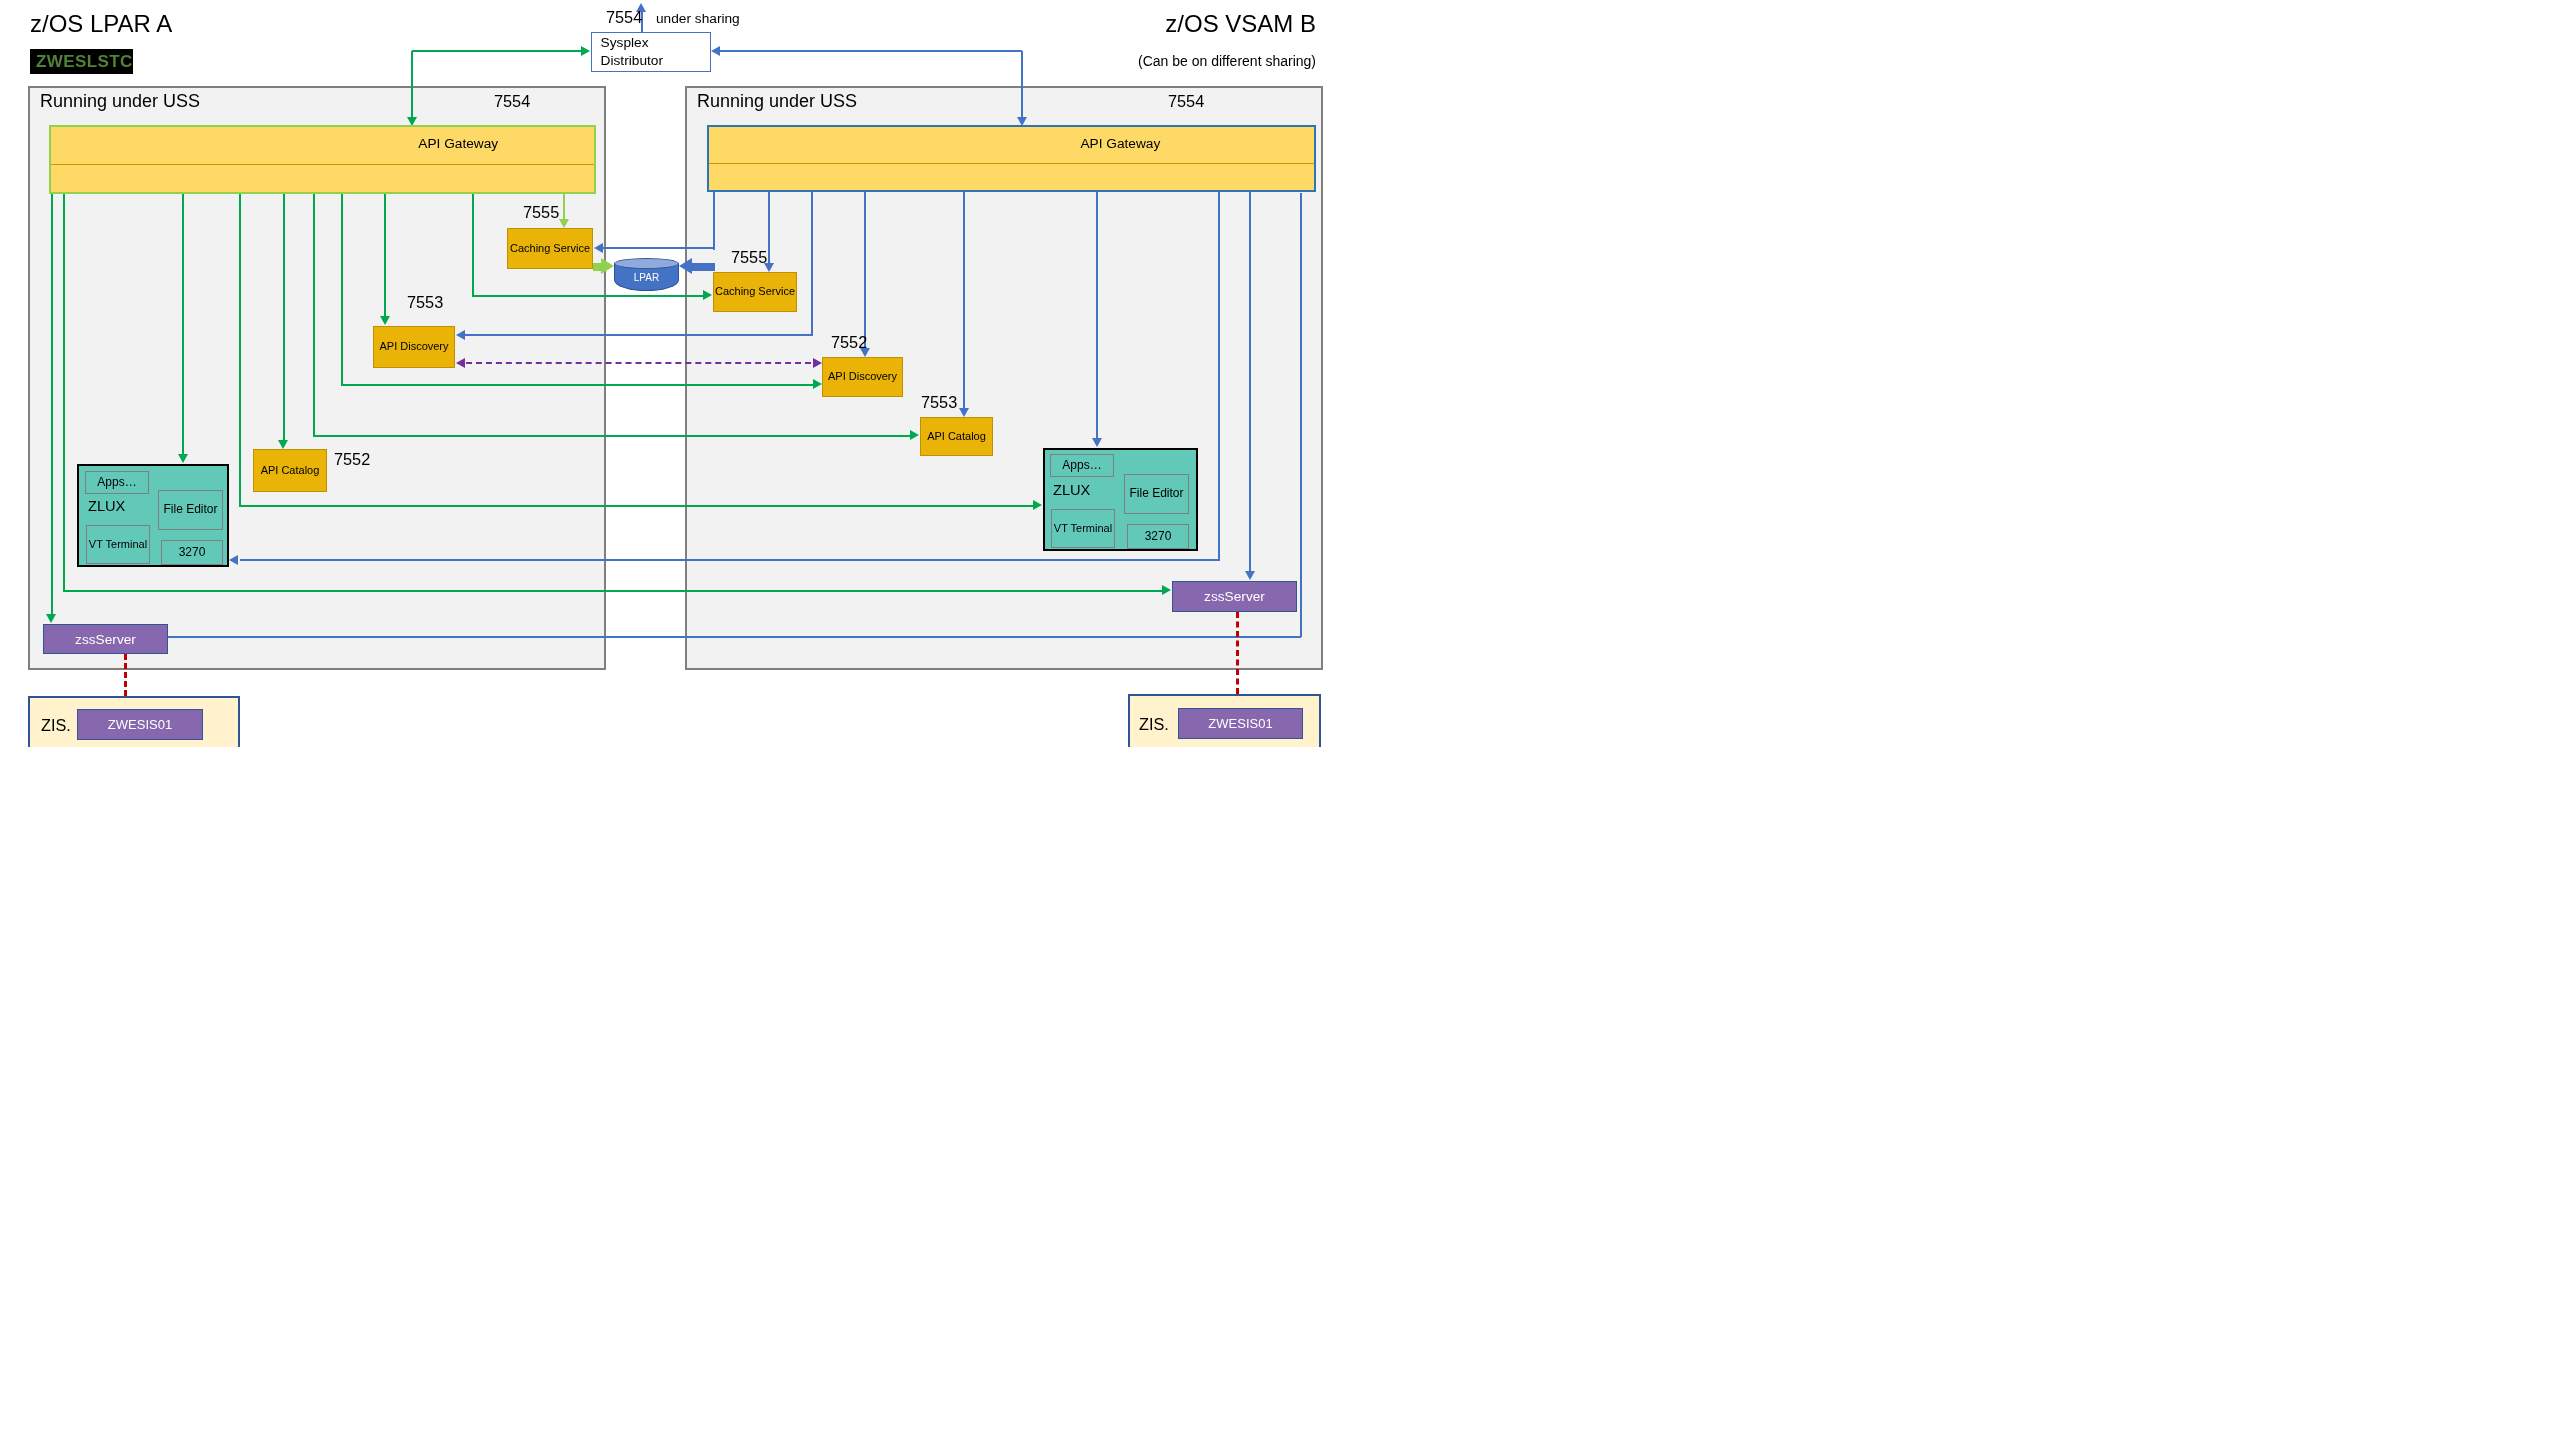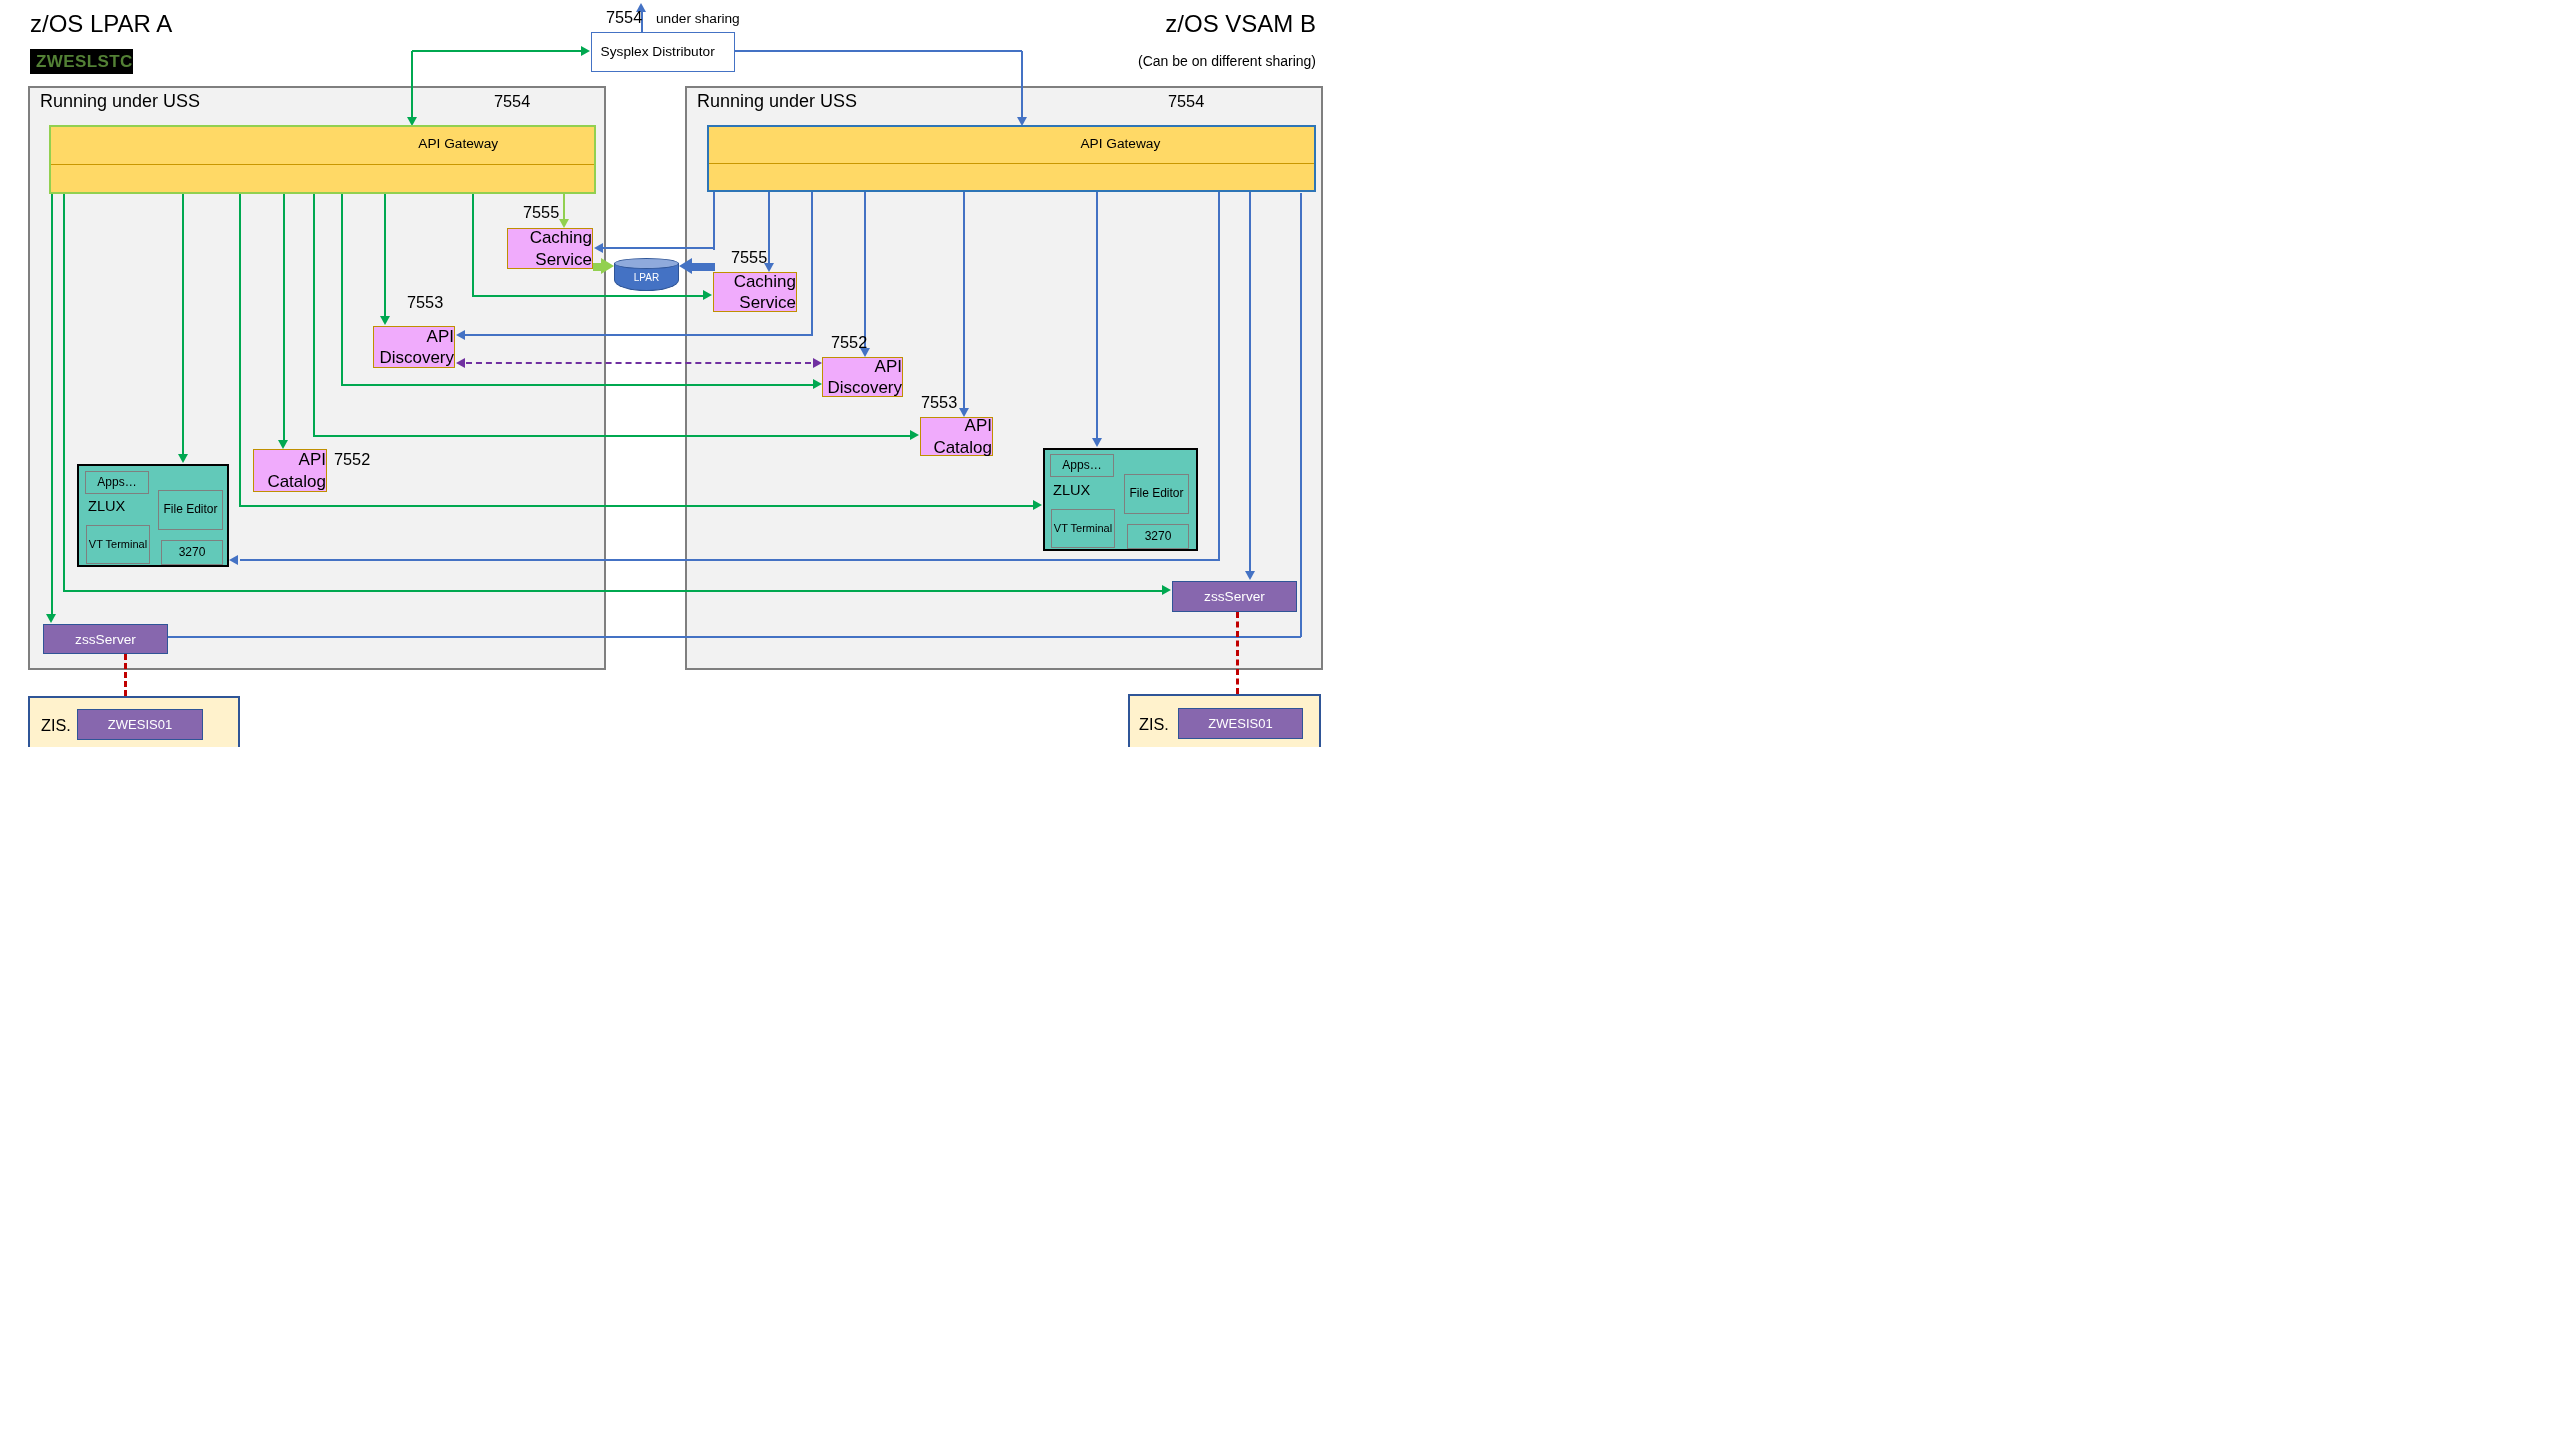--- a/index.html
+++ b/index.html
@@ -7,23 +7,23 @@
   #canvas { position:relative; width:1328px; height:747px; background:#fff; overflow:hidden; }
 
   .abs { position:absolute; }
 
   
   .uss { background:#F2F2F2; border:2.1px solid #7F7F7F; z-index:1; }
   .uss-label { font-size:18px; z-index:4; }
   .uss-port { font-size:16.3px; z-index:4; }
 
   
-  .ybox { background:#f0abfc; border:1.7px solid #BF9000; z-index:3;
-          display:flex; align-items:center; justify-content:center; text-align:right;
-          font-size:17px; line-height:1.25; }
+  .ybox { background:#eab308; border:1.7px solid #BF9000; z-index:3;
+          display:flex; align-items:center; justify-content:center; text-align:left;
+          font-size:11px; line-height:1.25; }
   .gw { background:#FFD966; z-index:3; }
   .gw-a { border:2.6px solid #92D050; }
   .gw-b { border:2.6px solid #2E75B6; }
   .gw-divider { position:absolute; left:0; right:0; height:0; border-top:1.3px solid #C99700; }
   .gw-label { position:absolute; font-size:13.7px; transform:translateX(-50%); }
 
   .sysplex { background:#fff; border:1.7px solid #4472C4; z-index:3; display:flex; align-items:center;
              padding-left:8.6px; font-size:13.7px; line-height:1.3; }
 
   .teal { background:#62C9B9; border:2.1px solid #000; z-index:3; }
@@ -84,21 +84,21 @@
   <div class="abs title" style="left:30px; top:10.3px;">z/OS LPAR A</div>
   <div class="abs stc" style="left:30px; top:49px; width:103px; height:25px;">ZWESLSTC</div>
   <div class="abs title" style="left:1065px; top:10.3px; width:251px; text-align:right;">z/OS VSAM B</div>
   <div class="abs" style="left:1060px; top:53px; width:256px; text-align:right; font-size:14px; z-index:4;">(Can be on different sharing)</div>
 
   <div class="abs port-label" style="left:606px; top:7.7px;">7554</div>
   <div class="abs" style="left:656px; top:11px; font-size:13.7px; z-index:4;">under sharing</div>
   <i class="ln lnv cb" style="left:641px; top:10.3px; height:21.5px;"></i>
   <i class="ah au b" style="left:636px; top:2.6px;"></i>
 
-  <div class="abs sysplex" style="left:591px; top:32px; width:144px; height:40px;">
+  <div class="abs sysplex" style="left:591px; top:32px; width:120px; height:40px;">
     <span>Sysplex Distributor</span>
   </div>
 
   <div class="abs uss" style="left:28px; top:86px; width:578px; height:584px;"></div>
   <div class="abs uss" style="left:685px; top:86px; width:638px; height:584px;"></div>
   <div class="abs uss-label" style="left:40px; top:91px;">Running under USS</div>
   <div class="abs uss-port" style="left:494px; top:92px;">7554</div>
   <div class="abs uss-label" style="left:697px; top:91px;">Running under USS</div>
   <div class="abs uss-port" style="left:1168px; top:92px;">7554</div>
 

